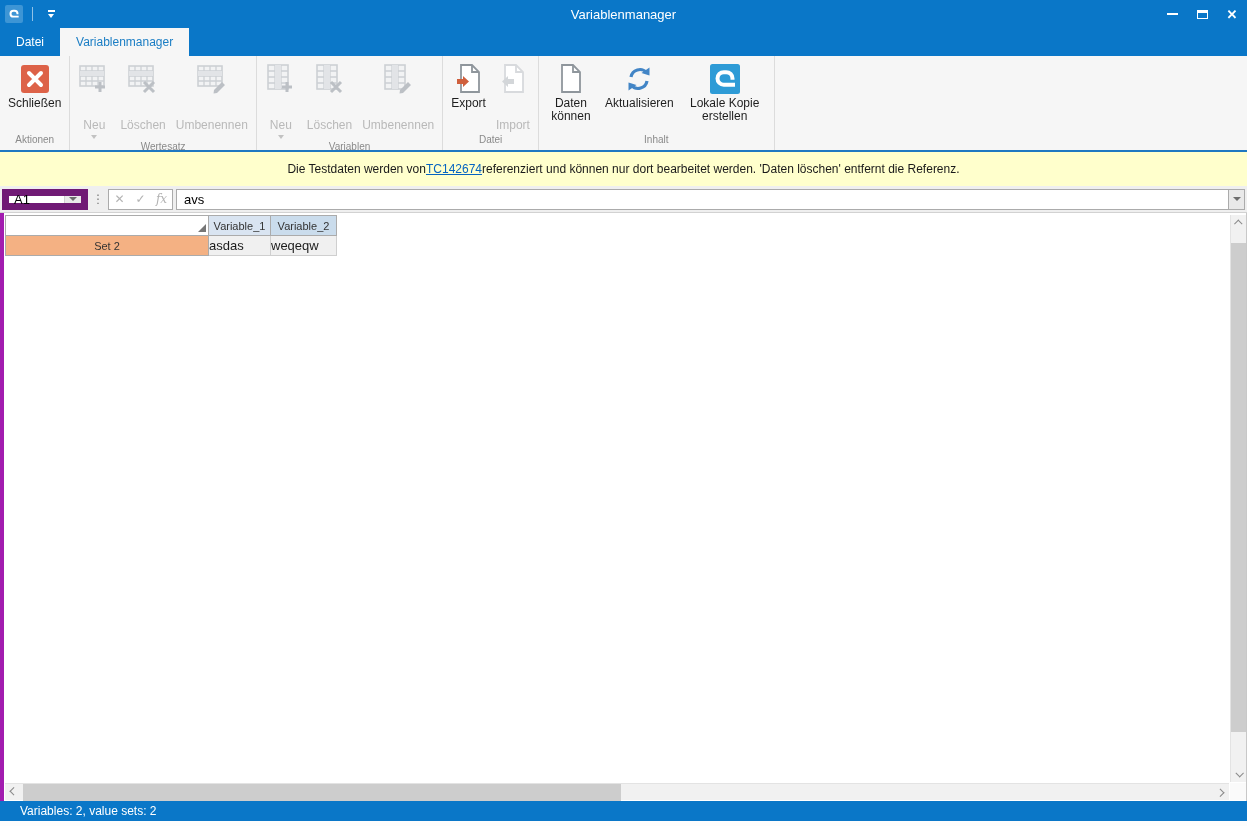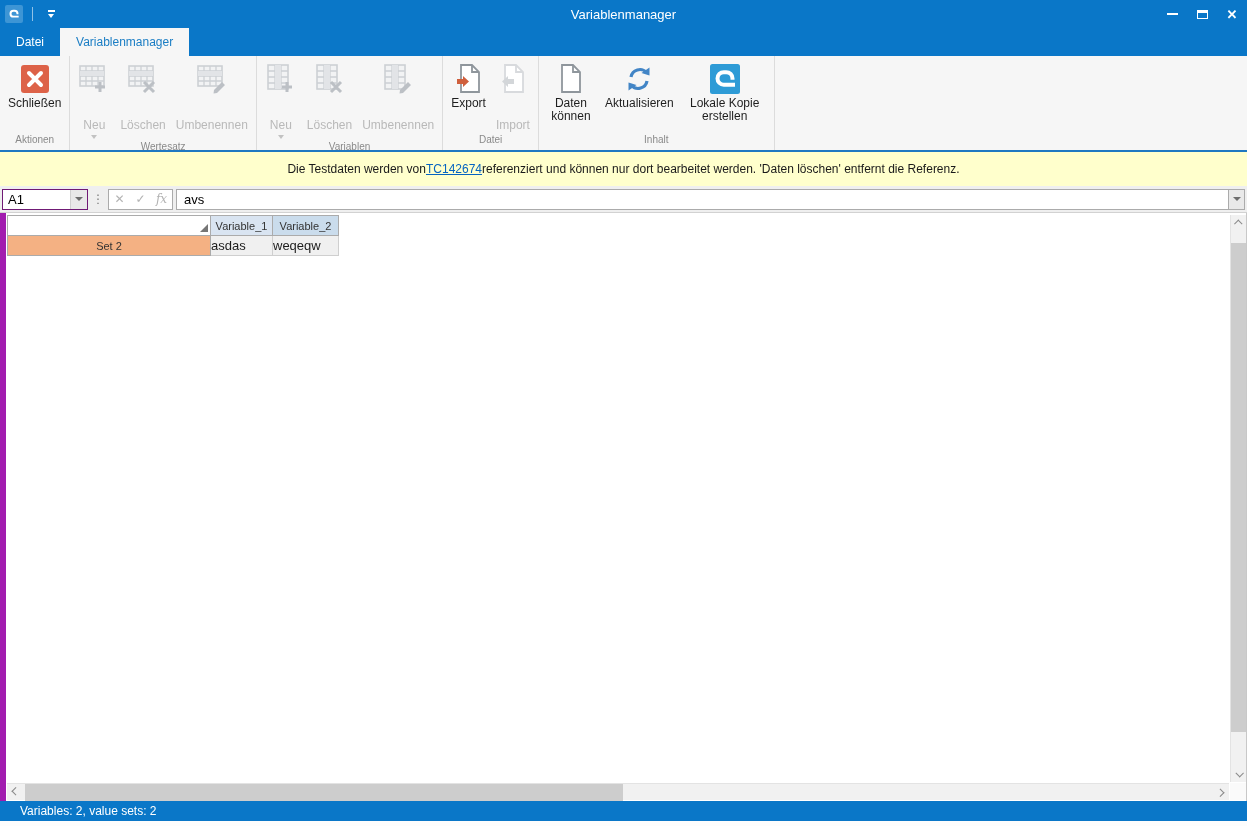--- a/index.html
+++ b/index.html
@@ -43,34 +43,34 @@
   .rbtn .dd-tri { margin-top:3px; width:0; height:0; border-left:3.5px solid transparent; border-right:3.5px solid transparent; border-top:4px solid #c2c2c2; }
   .lbl-narrow { max-width:48px; }
   .lbl-mid { max-width:82px; }
 
   
   .notice { height:34px; background:#ffffcc; display:flex; align-items:center; justify-content:center; font-size:12px; color:#1a1a1a; flex:0 0 auto; }
   .notice a { color:#0563c1; text-decoration:underline; cursor:pointer; }
 
   
   .formulabar { height:27px; background:#efefef; border-bottom:1px solid #d2d2d2; display:flex; align-items:center; padding:0 2px; gap:0; flex:0 0 auto; }
-  .namebox { width:86px; height:21px; background:#fff; border:1px solid #701a75; display:flex; align-items:center; }
+  .namebox { width:86px; height:21px; background:#fff; border:7px solid #701a75; display:flex; align-items:center; }
   .namebox input { flex:1; min-width:0; border:0; outline:0; font-family:inherit; font-size:13px; padding-left:5px; background:transparent; }
   .namebox .nb-dd { width:17px; height:100%; background:#e9e9e9; border-left:1px solid #d0d0d0; display:flex; align-items:center; justify-content:center; }
   .nb-dd .tri { width:0; height:0; border-left:4px solid transparent; border-right:4px solid transparent; border-top:4.5px solid #6d6d6d; }
   .fb-dots { color:#7a7a7a; font-size:12px; padding:0 4px; letter-spacing:0; }
   .fb-btns { height:21px; background:#fff; border:1px solid #ababab; display:flex; align-items:center; margin-right:3px; }
   .fb-btn { width:21px; text-align:center; color:#b3b3b3; font-size:12px; }
   .fb-btn.fx { font-style:italic; font-family:"DejaVu Serif", serif; font-size:12px; }
   .fb-input { flex:1; height:21px; background:#fff; border:1px solid #ababab; border-right:0; }
   .fb-input input { width:100%; height:100%; border:0; outline:0; font-family:inherit; font-size:13px; padding-left:7px; background:transparent; }
   .fb-expand { width:17px; height:21px; background:#e9e9e9; border:1px solid #ababab; display:flex; align-items:center; justify-content:center; }
 
   
-  .gridarea { flex:1; position:relative; background:#fff; border-left:6px solid #a21caf; border-right:1px solid #c8c8c8; overflow:hidden; }
+  .gridarea { flex:1; position:relative; background:#fff; border-left:4px solid #a21caf; border-right:1px solid #c8c8c8; overflow:hidden; }
   .sheet { position:absolute; top:2px; left:1px; right:17px; bottom:19px; overflow:hidden; }
   table.sheet-table { border-collapse:collapse; table-layout:fixed; }
   .sheet-table th, .sheet-table td { height:20px; padding:0; font-weight:normal; overflow:hidden; white-space:nowrap; }
   .corner { width:203px; background:#fff; border:1px solid #ababab; position:relative; }
   .corner-tri { position:absolute; right:2px; bottom:3px; width:0; height:0; border-left:8px solid transparent; border-bottom:8px solid #767676; }
   .colh { width:62px; background:#d9e4f1; border:1px solid #ababab; font-size:11px; color:#333; text-align:center; }
   .colh2 { width:66px; background:#cadcec; }
   .rowh { background:#f8cbad; border:1px solid #ababab; font-size:11px; color:#333; text-align:center; }
   .rowh.set2 { background:#f4b183; }
   .cell { background:#f0f0f0; border:1px solid #cfcfcf; font-size:13px; color:#1c1c1c; text-align:left; padding-left:4px; }

